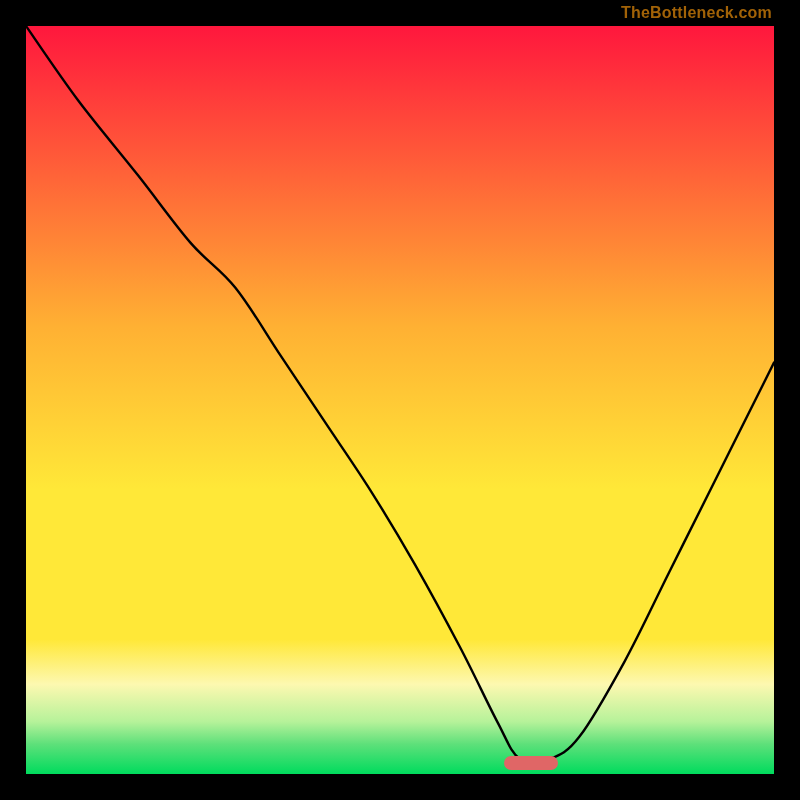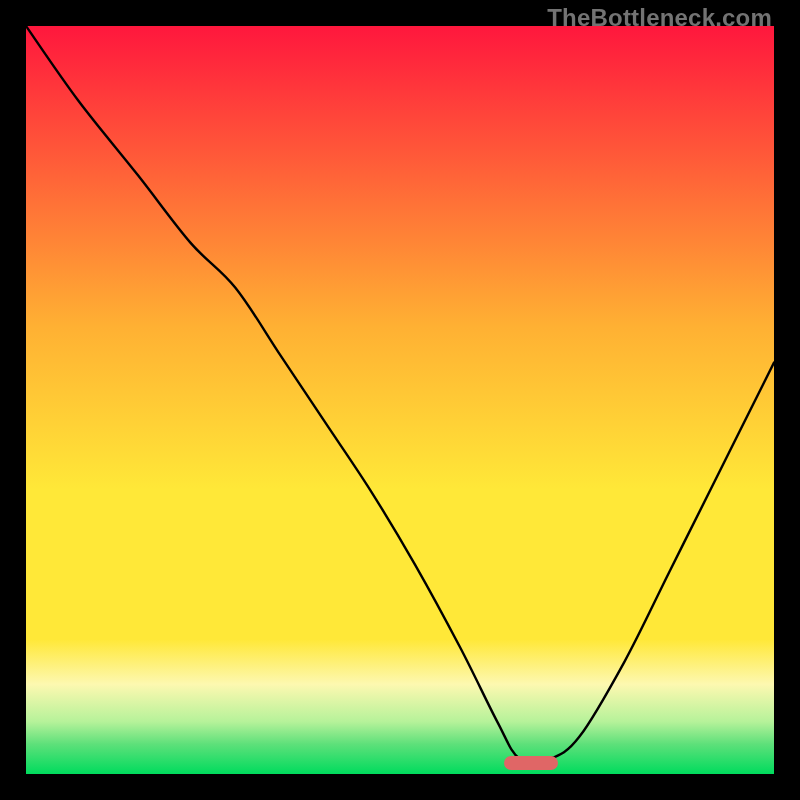--- a/index.html
+++ b/index.html
@@ -43,23 +43,23 @@
   }
   .marker {
     position: absolute;
     border-radius: 999px;
   }
   .watermark {
     position: absolute;
     top: 4px;
     right: 28px;
     font-family: Arial, Helvetica, sans-serif;
-    font-size: 24px;
+    font-size: 16px;
     font-weight: 600;
-    color: #737373;
+    color: #a16207;
     letter-spacing: 0.2px;
   }
 </style>
 </head>
 <body>
 
 <div class="frame">
 
   <div class="plot">
     <div class="gradient" id="grad" style="background: linear-gradient(rgb(255, 23, 61) 0%, rgb(255, 176, 51) 40%, rgb(255, 232, 56) 62%, rgb(255, 232, 56) 82%, rgb(253, 248, 176) 88%, rgb(182, 242, 154) 93%, rgb(94, 224, 122) 96%, rgb(0, 219, 93) 100%);"></div>

